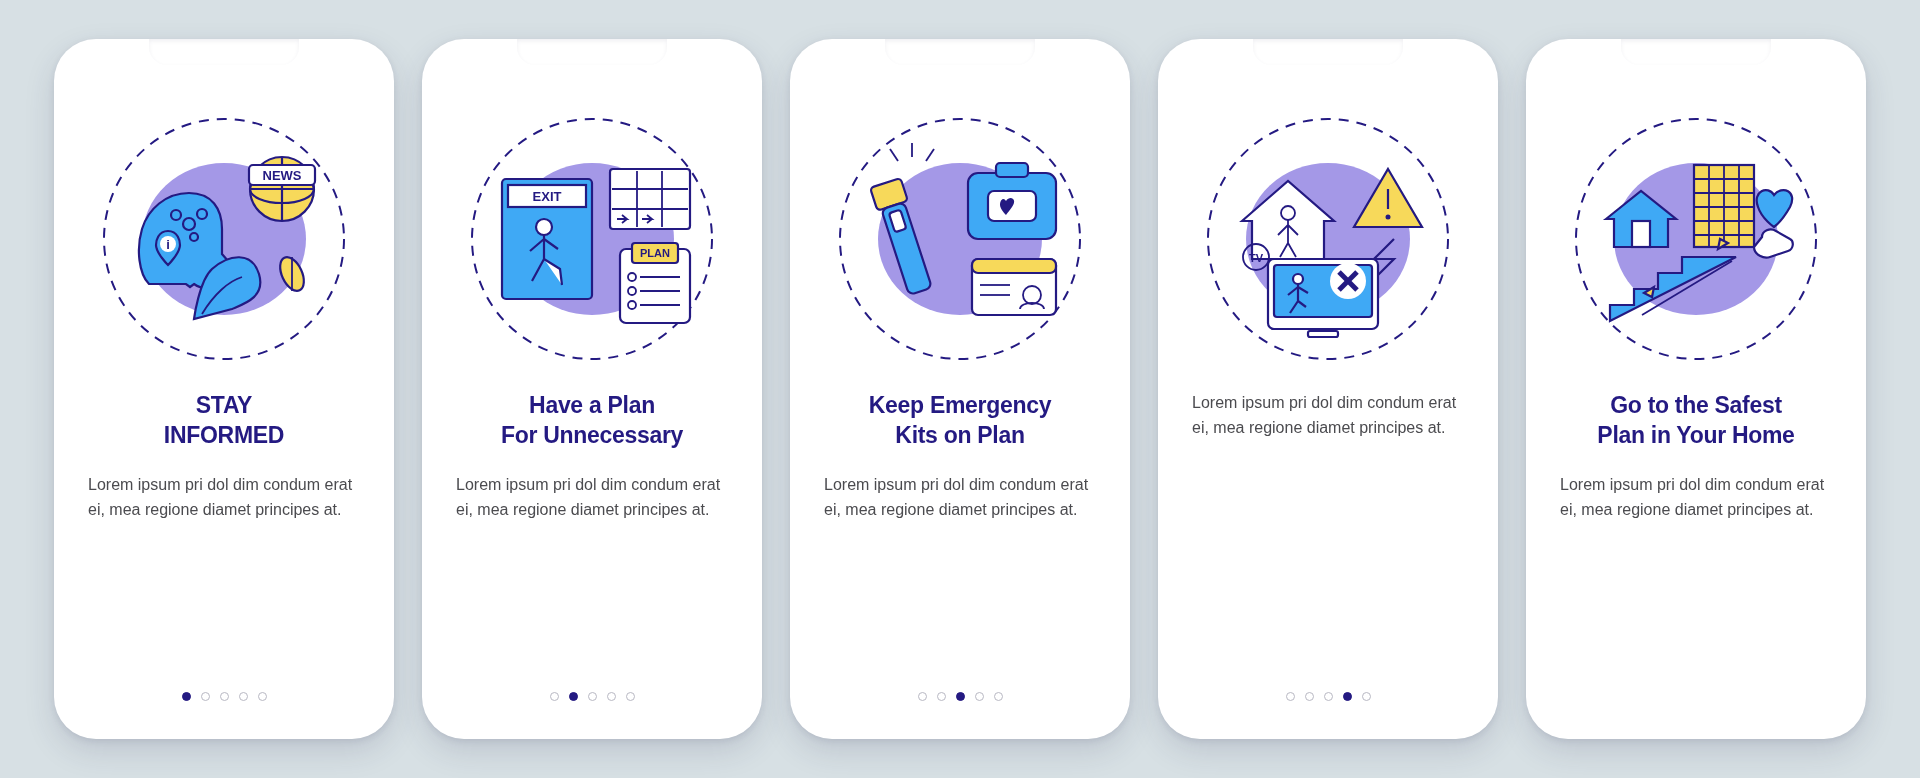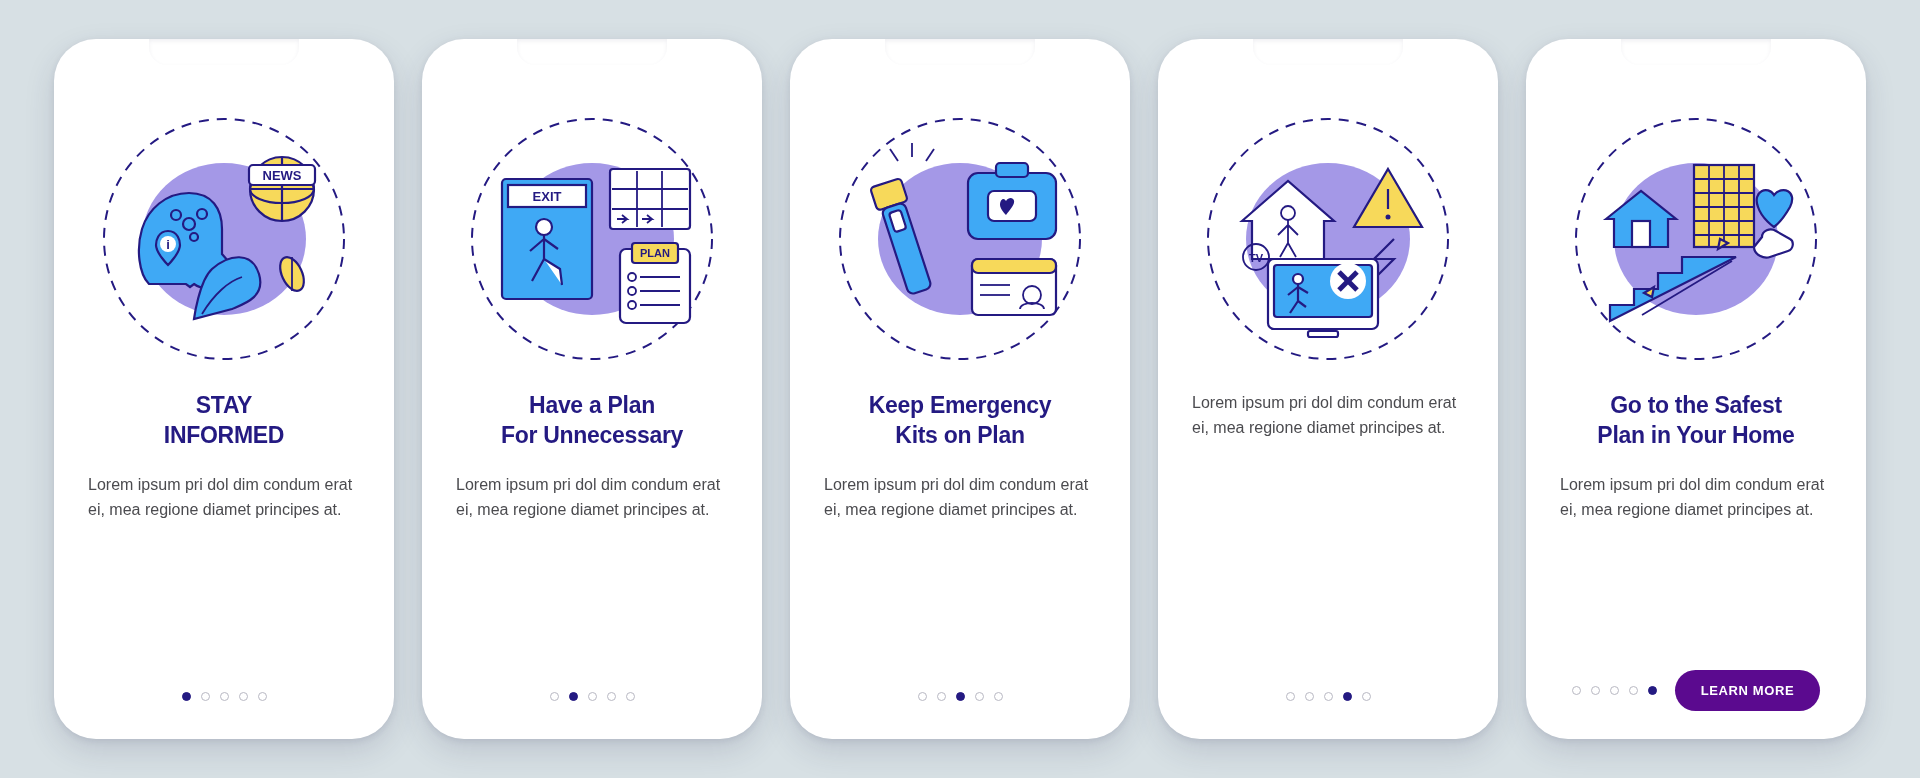--- a/index.html
+++ b/index.html
@@ -309,23 +309,13 @@
 
     <path class="stk thin" d="M76 206 L166 152"></path>
     <path class="ylw stk" d="M88 178 L78 184 L86 188 Z"></path>
     <path class="ylw stk" d="M152 140 L162 134 L154 130 Z"></path>
   </svg>
   <div class="title">
     <span>Go to the Safest</span><br>
     <span>Plan in Your Home</span>
   </div>
   <div class="desc">Lorem ipsum pri dol dim condum erat ei, mea regione diamet principes at.</div>
-  <div class="cta-row">
-    <div class="dots" style="margin:0;">
-      <span class="dot"></span>
-      <span class="dot"></span>
-      <span class="dot"></span>
-      <span class="dot"></span>
-      <span class="dot active"></span>
-    </div>
-    <button class="cta">LEARN MORE</button>
-  </div>
 </div>
 
 </body></html>

